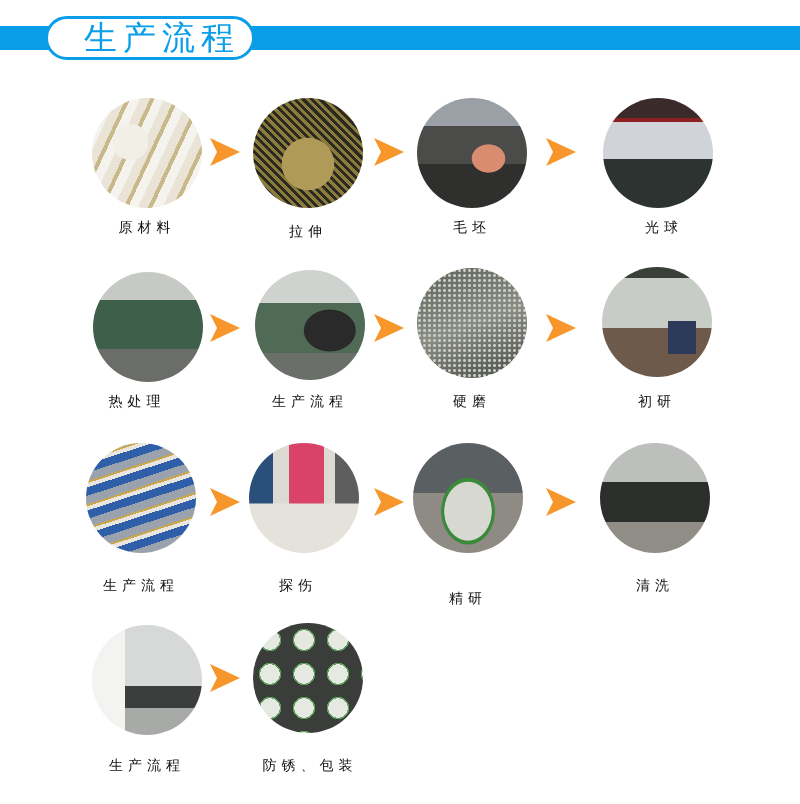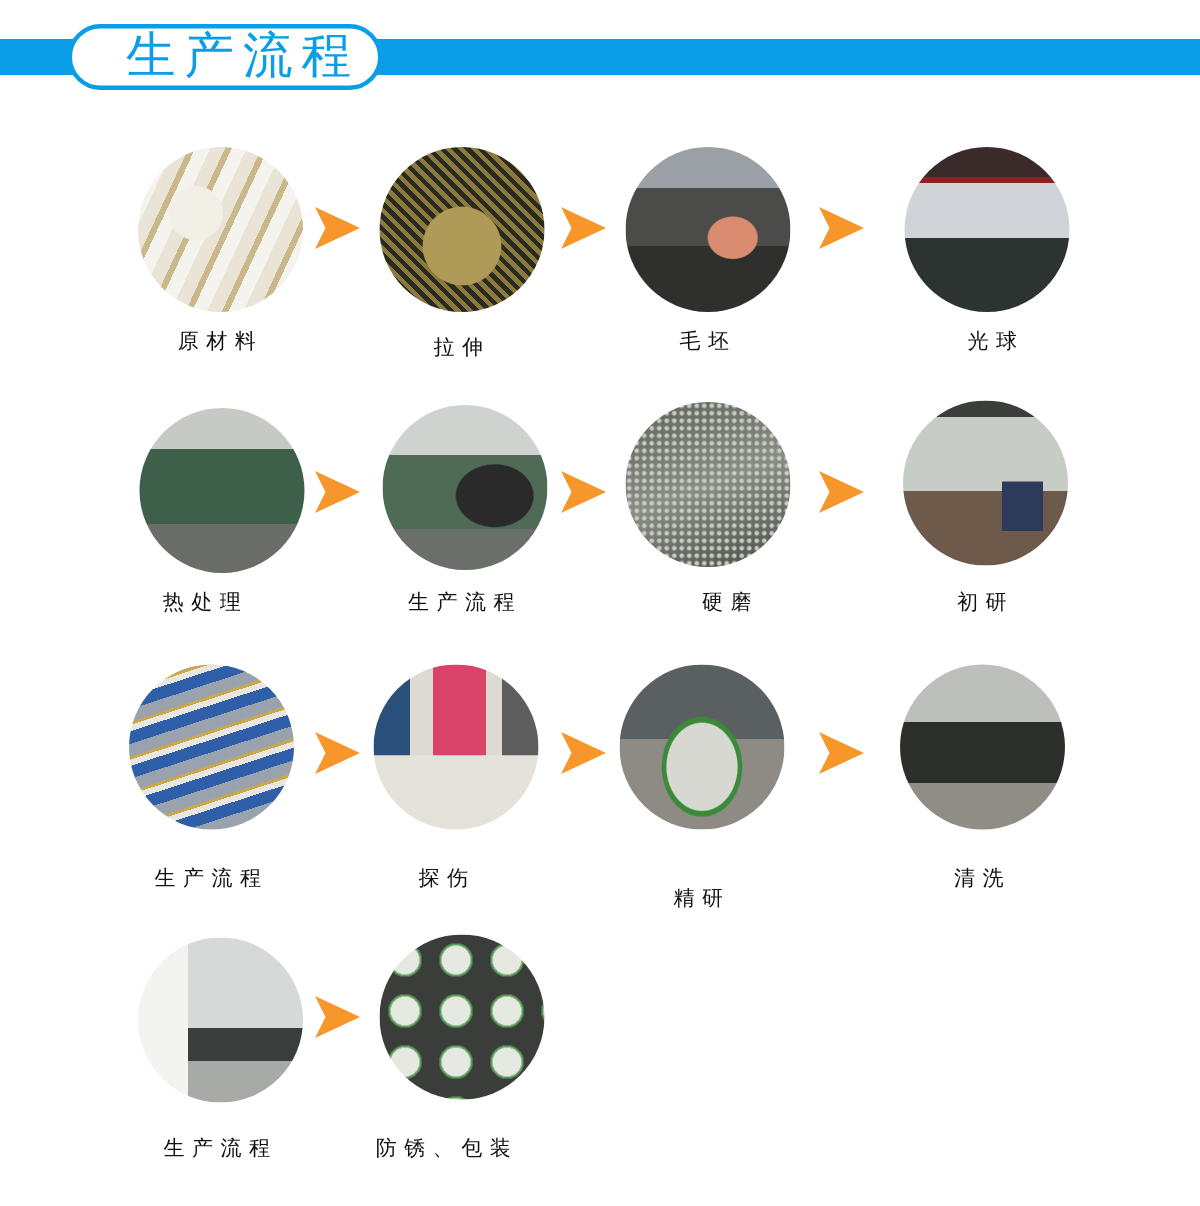--- a/index.html
+++ b/index.html
@@ -64,21 +64,21 @@
   <div class="circle" style="background:radial-gradient(ellipse at 68% 55%, #2a2a2a 0 24%, transparent 25%), linear-gradient(180deg,#cfd3d0 0 30%,#4f6a55 30% 75%,#6b6f6a 75%)"></div>
 </div>
 <div class="label" style="left:210px;top:393px">生产流程</div>
 <svg class="arrow" style="left:374px;top:314px" viewBox="0 0 30 28">
     <path d="M0 0 L30 14 L0 28 L7 14 Z" fill="#f7962b"></path>
   </svg>
 
 <div class="step" style="left:417px;top:268px">
   <div class="circle" style="background:radial-gradient(circle, #c9cbc5 1px, transparent 2px) 0 0/5px 5px, linear-gradient(160deg,#5c6358,#8a8d84 50%,#4a4d46)"></div>
 </div>
-<div class="label" style="left:387px;top:393px">硬磨</div>
+<div class="label" style="left:372px;top:393px">硬磨</div>
 <svg class="arrow" style="left:546px;top:314px" viewBox="0 0 30 28">
     <path d="M0 0 L30 14 L0 28 L7 14 Z" fill="#f7962b"></path>
   </svg>
 
 <div class="step" style="left:602px;top:267px">
   <div class="circle" style="background:linear-gradient(90deg,transparent 0 60%,#2e3a5a 60% 85%,transparent 85%) 0 70%/100% 30% no-repeat, linear-gradient(180deg,#3b3f3a 0 10%,#c8ccc6 10% 55%,#6d5a4a 55%)"></div>
 </div>
 <div class="label" style="left:557px;top:393px">初研</div>
 
 <div class="step" style="left:86px;top:443px">
@@ -114,13 +114,13 @@
   <div class="circle" style="background:linear-gradient(90deg,#f3f3f1 0 30%,transparent 30%), linear-gradient(180deg,#d7d9d8 0 55%,#3c3e3d 55% 75%,#a8aaa8 75%)"></div>
 </div>
 <div class="label" style="left:47px;top:757px">生产流程</div>
 <svg class="arrow" style="left:210px;top:664px" viewBox="0 0 30 28">
     <path d="M0 0 L30 14 L0 28 L7 14 Z" fill="#f7962b"></path>
   </svg>
 
 <div class="step" style="left:253px;top:623px">
   <div class="circle" style="background:radial-gradient(circle, #e6e8e2 0 40%, #5aa05a 41% 46%, transparent 47%) 0 0/34px 34px, #3a3d3a"></div>
 </div>
-<div class="label" style="left:198px;top:757px">防锈、包装</div>
+<div class="label" style="left:210px;top:757px">防锈、包装</div>
 
 </body></html>

